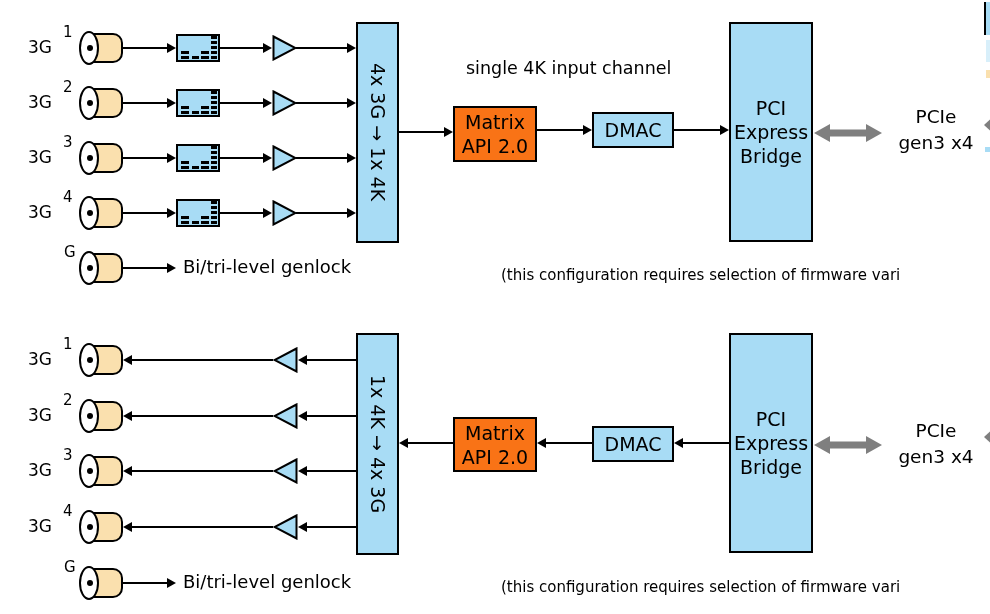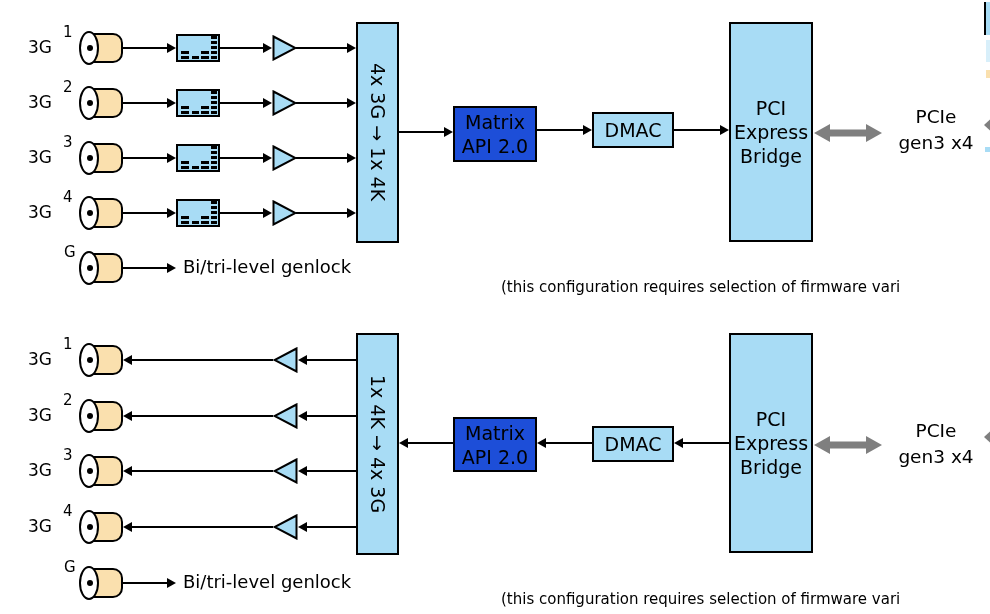--- a/index.html
+++ b/index.html
@@ -8,36 +8,36 @@
   .lbl{position:absolute;white-space:nowrap;line-height:1.15;}
   .f15{font-size:15px;}
   .f17{font-size:17px;}
   .f18{font-size:18px;}
   .hline{position:absolute;height:2px;background:#000;}
   .ahr{position:absolute;width:0;height:0;border-top:5px solid transparent;
        border-bottom:5px solid transparent;border-left:9px solid #000;}
   .ahl{position:absolute;width:0;height:0;border-top:5px solid transparent;
        border-bottom:5px solid transparent;border-right:9px solid #000;}
   .box{position:absolute;background:#A8DCF5;border:2px solid #000;box-sizing:border-box;}
-  .mint{background:#1d4ed8;}
+  .mint{background:#f97316;}
   .center{display:flex;align-items:center;justify-content:center;}
   .center-col{display:flex;flex-direction:column;align-items:center;justify-content:center;text-align:center;}
   .vtext{writing-mode:vertical-rl;font-size:19px;white-space:nowrap;}
   .blocktext{font-size:19px;line-height:24px;white-space:nowrap;}
   .bnc{position:absolute;width:45px;height:34px;}
   .bnc-body{position:absolute;left:10px;top:2px;width:34px;height:30px;background:#FAE0AE;
             border:2px solid #000;border-radius:4px 10px 10px 4px;box-sizing:border-box;}
   .bnc-face{position:absolute;left:0;top:0;width:20px;height:34px;background:#fff;
             border:2px solid #000;border-radius:50%;box-sizing:border-box;}
   .bnc-dot{position:absolute;left:8px;top:14px;width:6px;height:6px;background:#000;border-radius:50%;}
   .eq{width:44px;height:28px;}
   .ampsvg{position:absolute;}
   .graysvg{position:absolute;}
   .pcie{position:absolute;width:116px;text-align:center;font-size:18.5px;line-height:26px;white-space:nowrap;}
-  .foot{position:absolute;font-size:15px;white-space:nowrap;margin-top:12px;}
+  .foot{position:absolute;font-size:15px;white-space:nowrap;}
   .ahl-gray{position:absolute;width:0;height:0;border-top:9px solid transparent;
             border-bottom:9px solid transparent;border-right:10px solid #7F7F7F;}
 </style>
 </head>
 <body>
 
 <div id="stage">
 
   <div class="lbl f17" style="left:28px;top:38px">3G</div>
   <div class="lbl f15" style="left:63px;top:24px">1</div>
@@ -178,20 +178,21 @@
       <div class="bnc-dot"></div>
     </div>
   <div class="hline" style="left:122px;top:267px;width:45px"></div>
   <div class="ahr" style="left:167px;top:263px"></div>
   <div class="lbl f18" style="left:183px;top:257px">Bi/tri-level genlock</div>
 
   <div class="box center" style="left:356px;top:22px;width:43px;height:221px">
       <div class="vtext">4x 3G → 1x 4K</div>
     </div>
 
+  <div class="lbl f17" style="left:466px;top:58px;font-size:17.5px">single 4K input channel</div>
   <div class="hline" style="left:398px;top:131px;width:46px"></div>
   <div class="ahr" style="left:444px;top:127px"></div>
   <div class="box mint center-col" style="left:453px;top:106px;width:84px;height:56px">
       <span class="blocktext">Matrix</span>
       <span class="blocktext">API 2.0</span>
     </div>
   <div class="hline" style="left:536px;top:129px;width:47px"></div>
   <div class="ahr" style="left:583px;top:125px"></div>
   <div class="box center" style="left:592px;top:112px;width:82px;height:36px">
       <span class="blocktext">DMAC</span>

